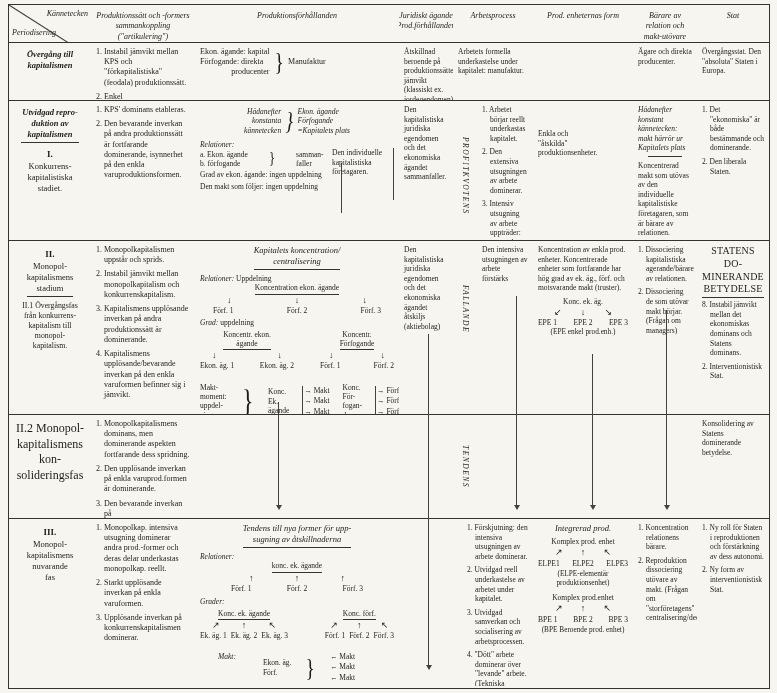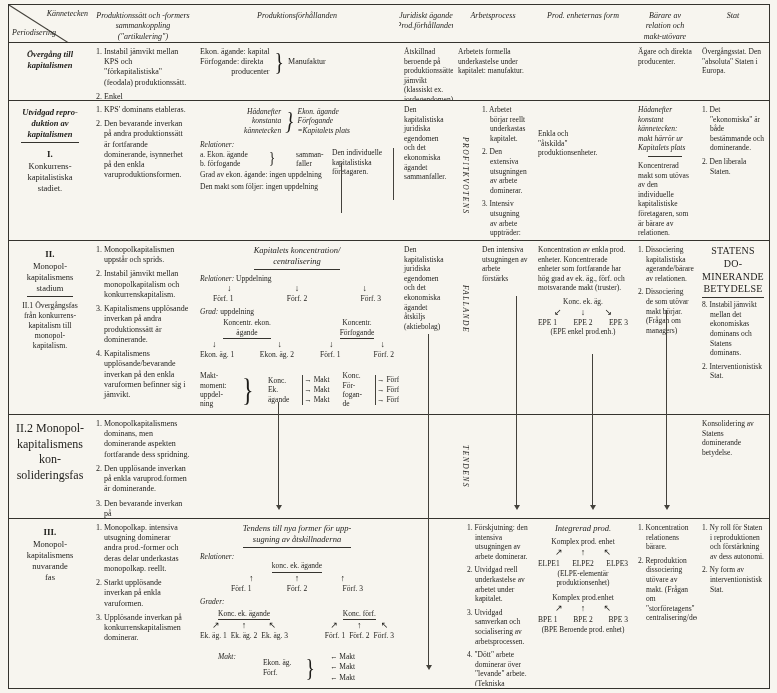--- a/index.html
+++ b/index.html
@@ -205,20 +205,21 @@
       <div class="li">1. Monopolkapitalismen uppstår och sprids.</div>
       <div class="li">2. Instabil jämvikt mellan monopolkapitalism och konkurrenskapitalism.</div>
       <div class="li">3. Kapitalismens upplösande inverkan på andra produktionssätt är dominerande.</div>
       <div class="li">4. Kapitalismens upplösande/bevarande inverkan på den enkla varuformen befinner sig i jämvikt.</div>
     </div>
     <div class="cell dg">
       <div class="dTitle">
         <span class="tl"><span>Kapitalets koncentration/</span><br><span>centralisering</span></span>
       </div>
       <div><span class="it">Relationer:</span> <span>Uppdelning</span></div>
+      <div class="ctr"><span class="u">Koncentration ekon. ägande</span></div>
       <div class="arrRow arrG" style="width:140px;margin:1px auto">
         <span>↓</span>
         <span>↓</span>
         <span>↓</span>
       </div>
       <div class="lblRow" style="width:168px;margin:0 auto">
         <span>Förf. 1</span>
         <span>Förf. 2</span>
         <span>Förf. 3</span>
       </div>

